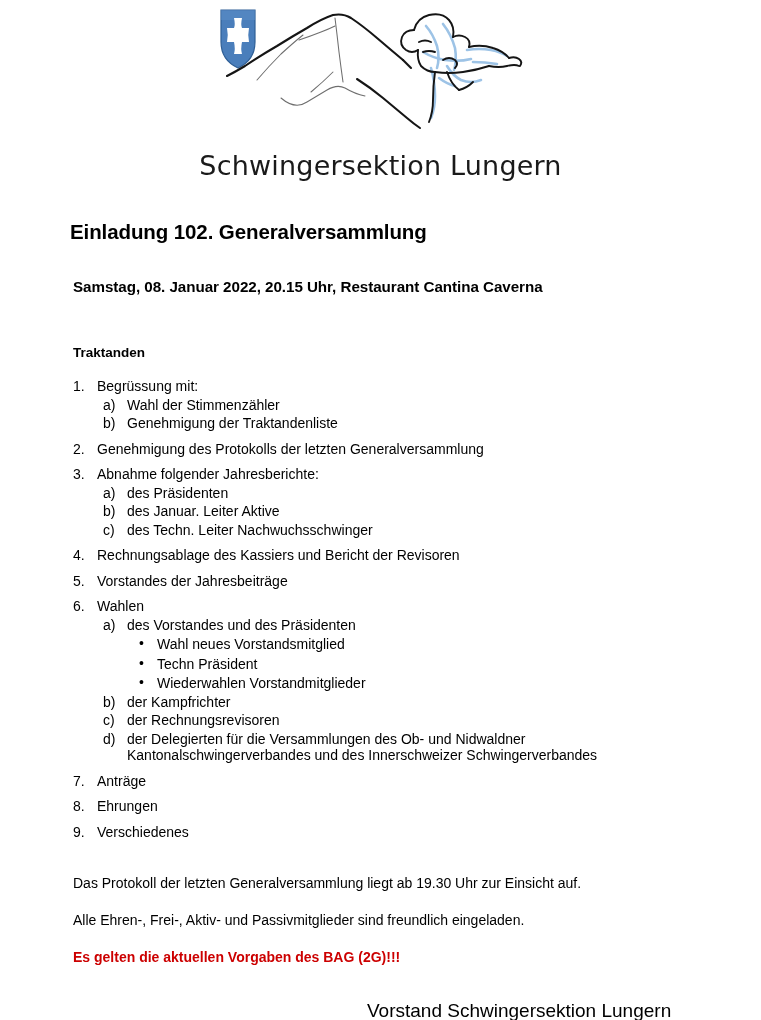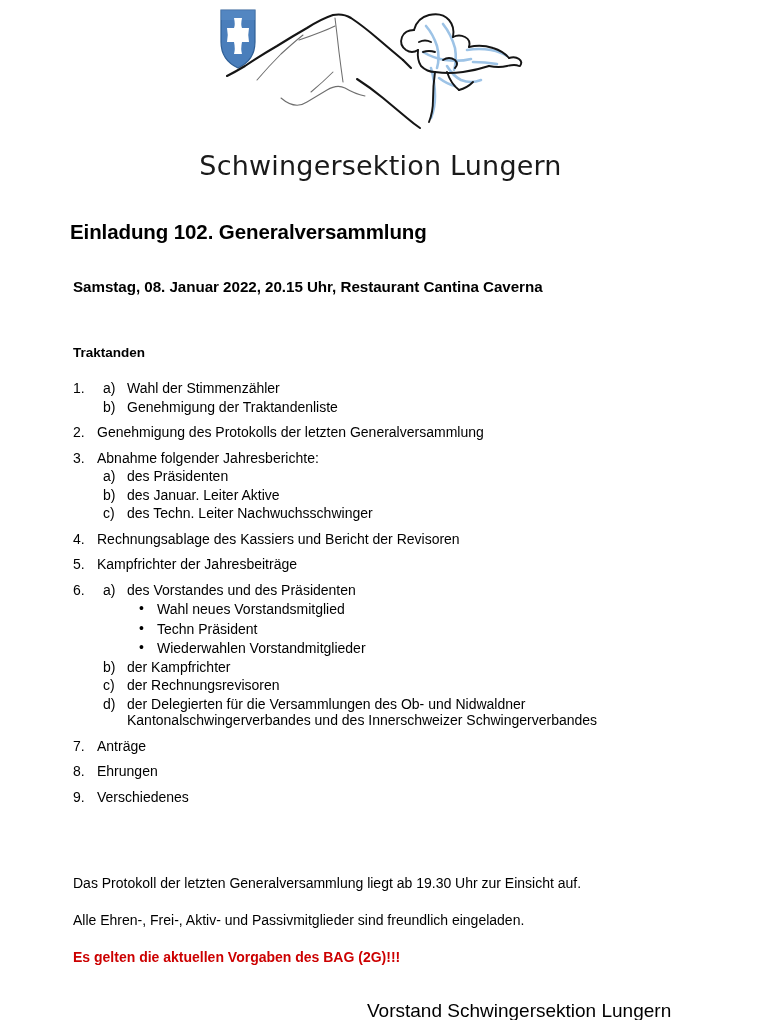--- a/index.html
+++ b/index.html
@@ -240,20 +240,21 @@
     <span class="logo-wordmark">Schwingersektion Lungern</span>
   </div>
 
   <div class="title">Einladung 102. Generalversammlung</div>
   <div class="subtitle">Samstag, 08. Januar 2022, 20.15 Uhr, Restaurant Cantina Caverna</div>
   <div class="agenda-heading">Traktanden</div>
 
   <div class="agenda" id="agenda-list">
       <div class="item">
         <span class="marker">1.</span>
+        <span class="itext">Begrüssung mit:</span>
         <div class="subs">
           <div class="sub">
             <span class="marker">a)</span>
             <span class="stext">Wahl der Stimmenzähler</span>
           </div>
           <div class="sub">
             <span class="marker">b)</span>
             <span class="stext">Genehmigung der Traktandenliste</span>
           </div>
         </div>
@@ -279,24 +280,25 @@
             <span class="stext">des Techn. Leiter Nachwuchsschwinger</span>
           </div>
         </div>
       </div>
       <div class="item">
         <span class="marker">4.</span>
         <span class="itext">Rechnungsablage des Kassiers und Bericht der Revisoren</span>
       </div>
       <div class="item">
         <span class="marker">5.</span>
-        <span class="itext">Kampfrichter der Jahresbeiträge</span>
+        <span class="itext">Vorstandes der Jahresbeiträge</span>
       </div>
       <div class="item">
         <span class="marker">6.</span>
+        <span class="itext">Wahlen</span>
         <div class="subs">
           <div class="sub">
             <span class="marker">a)</span>
             <span class="stext">des Vorstandes und des Präsidenten</span>
             <div class="bullets">
               <div class="bullet">
                 <span class="dot">•</span>
                 <span class="btext">Wahl neues Vorstandsmitglied</span>
               </div>
               <div class="bullet">

